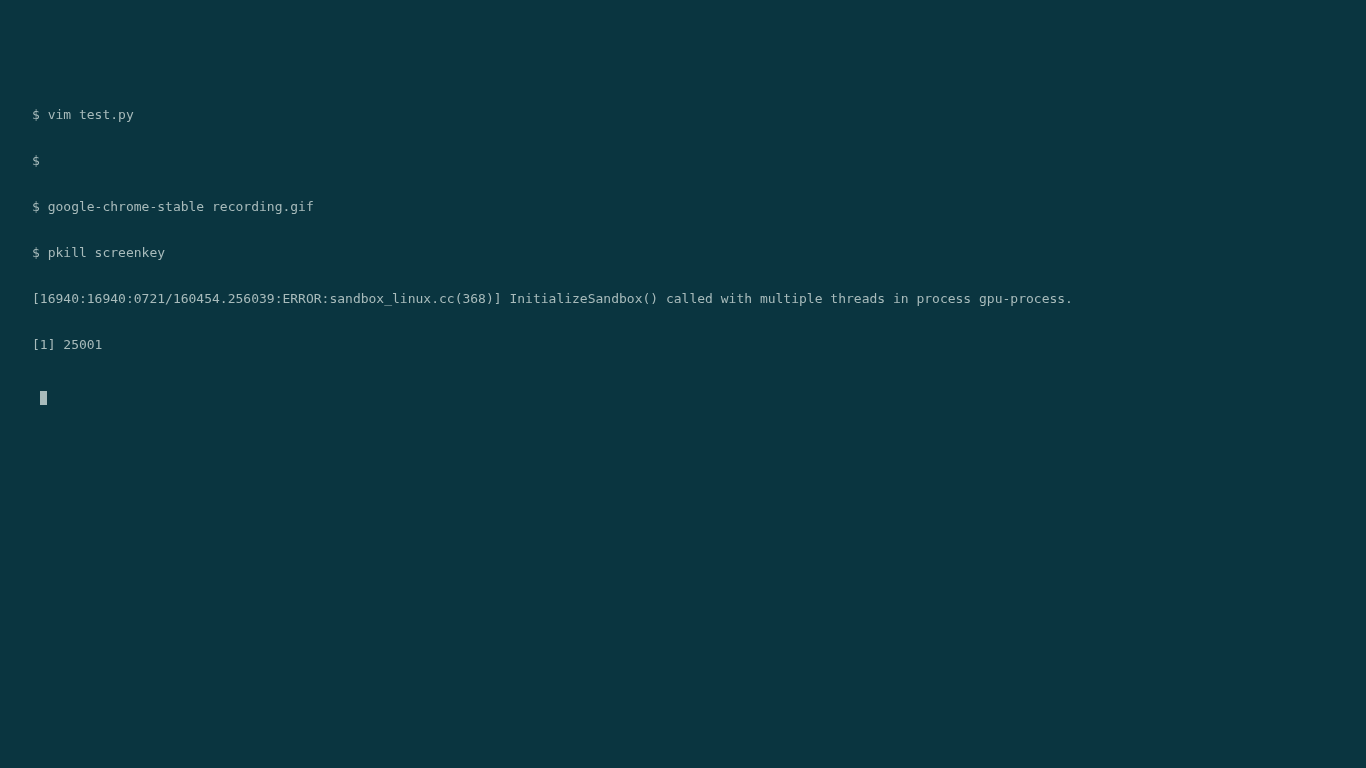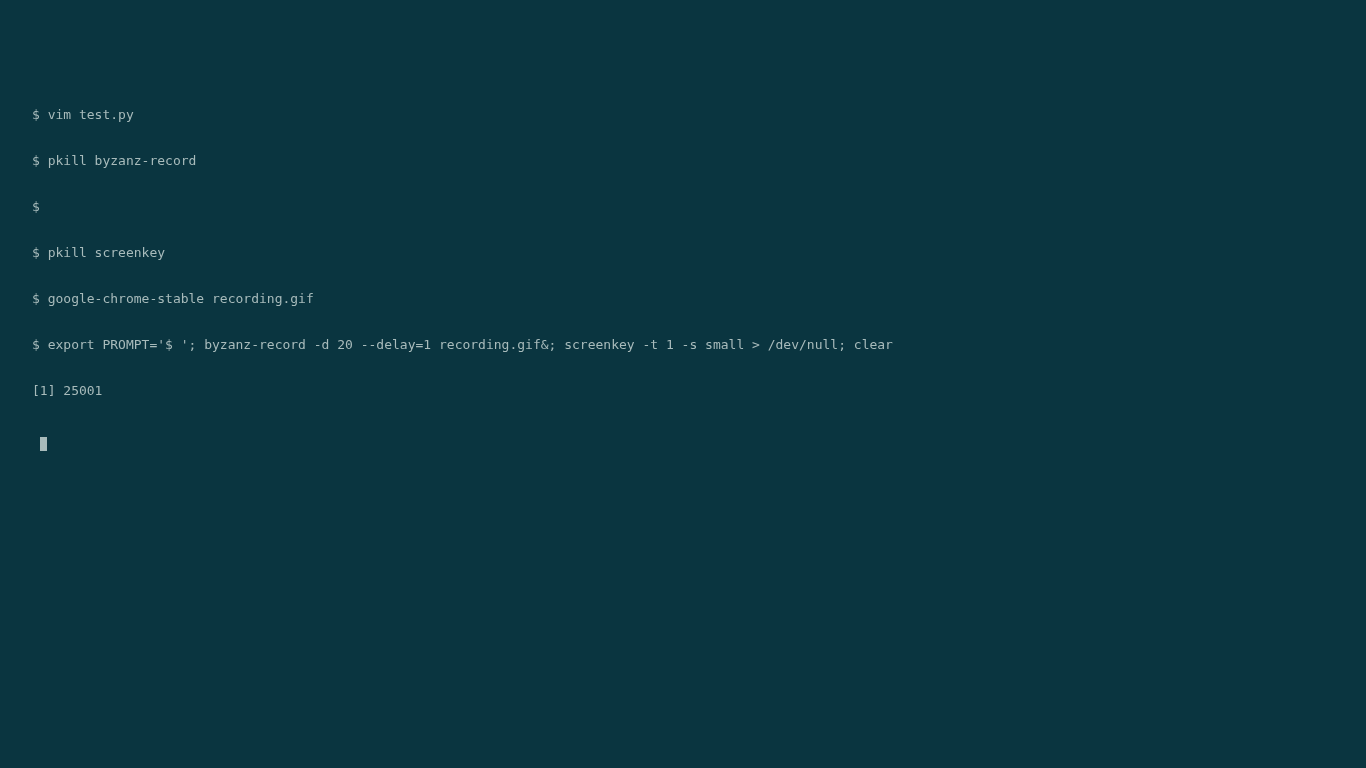--- a/index.html
+++ b/index.html
@@ -33,23 +33,22 @@
       vertical-align: text-bottom;
     }
   </style>
 </head>
 <body>
 
 
 
 <div class="terminal">
 <span class="line">$ vim test.py</span>
-<span class="line">$ pkill byzanz-record</span>
 <span class="line">$</span>
+<span class="line">$ google-chrome-stable recording.gif</span>
 <span class="line">$ pkill screenkey</span>
-<span class="line">$ google-chrome-stable recording.gif</span>
-<span class="line">$ export PROMPT='$ '; byzanz-record -d 20 --delay=1 recording.gif&amp;; screenkey -t 1 -s small &gt; /dev/null; clear</span>
+<span class="line">[16940:16940:0721/160454.256039:ERROR:sandbox_linux.cc(368)] InitializeSandbox() called with multiple threads in process gpu-process.</span>
 <span class="line">[1] 25001</span>
 <span class="line"><span class="cursor"></span></span>
 </div>
 
 
 
 
 </body></html>

